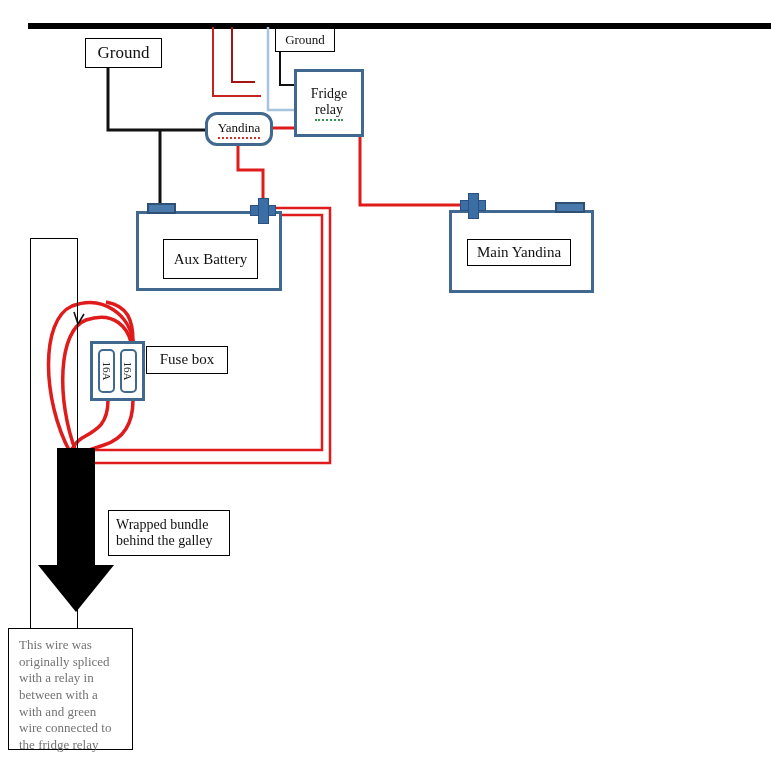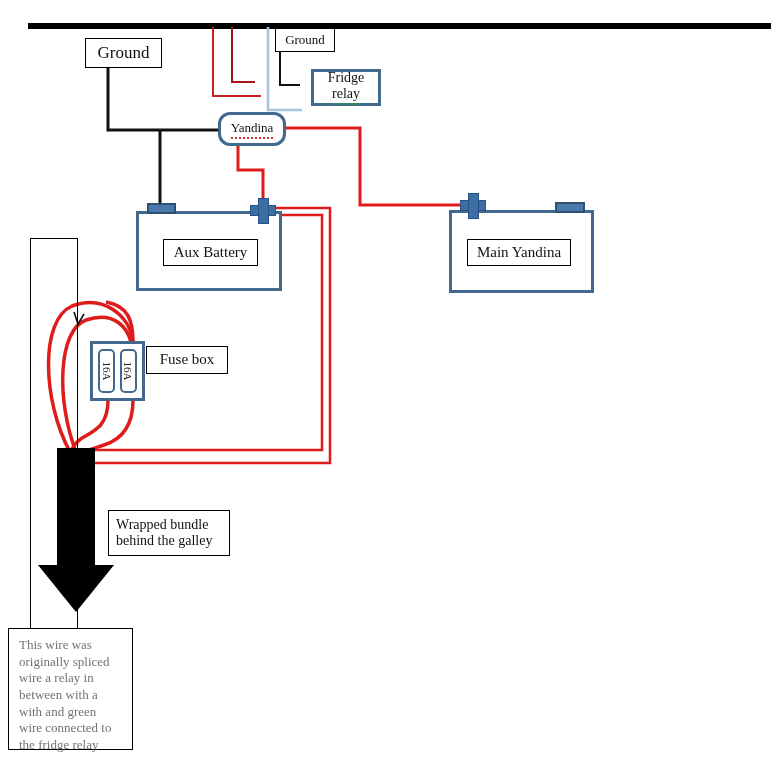--- a/index.html
+++ b/index.html
@@ -182,40 +182,40 @@
   <div id="calloutframe" style="left:30px; top:238px; width:48px; height:390px;"></div>
 
   <div class="labelbox" style="left:85px; top:38px; width:77px; height:30px; font-size:17px;">
     <span>Ground</span>
   </div>
 
   <div class="labelbox" style="left:275px; top:28px; width:60px; height:24px; font-size:13px;">
     <span>Ground</span>
   </div>
 
-  <div class="compbox" style="left:311px; top:69px; width:70px; height:37px;">
+  <div class="compbox" style="left:294px; top:69px; width:70px; height:68px;">
     <div style="display:flex;flex-direction:column;align-items:center;justify-content:center;height:100%;font-size:14px;color:#111;">
       <span>Fridge</span>
       <span class="squiggle-green">relay</span>
     </div>
   </div>
 
-  <div class="compbox rounded" style="left:218px; top:112px; width:68px; height:34px;">
+  <div class="compbox rounded" style="left:205px; top:112px; width:68px; height:34px;">
     <div style="display:flex;align-items:center;justify-content:center;height:100%;font-size:13px;color:#111;">
       <span class="squiggle">Yandina</span>
     </div>
   </div>
 
   <div class="term-neg" style="left:147px; top:203px; width:29px; height:11px;"></div>
   <div class="term-pos" style="left:250px; top:198px; width:26px; height:26px;">
     <span class="h"></span>
       <span class="v"></span>
   </div>
   <div class="battery" style="left:136px; top:211px; width:146px; height:80px;"></div>
-  <div class="batt-label" style="left:163px; top:239px; width:95px; height:27px;">
+  <div class="batt-label" style="left:163px; top:239px; width:95px; height:40px;">
     <span>Aux Battery</span>
   </div>
 
   <div class="term-pos" style="left:460px; top:193px; width:26px; height:26px;">
     <span class="h"></span>
       <span class="v"></span>
   </div>
   <div class="term-neg" style="left:555px; top:202px; width:30px; height:11px;"></div>
   <div class="battery" style="left:449px; top:210px; width:145px; height:83px;"></div>
   <div class="batt-label" style="left:467px; top:239px; width:104px; height:27px;">
@@ -237,20 +237,20 @@
   <div class="labelbox left" style="left:108px; top:510px; width:122px; height:46px; font-size:14px; padding-left:7px;">
     <div style="display:flex;flex-direction:column;">
       <span>Wrapped bundle</span>
       <span>behind the galley</span>
     </div>
   </div>
 
   <div id="note" style="left:8px; top:628px; width:125px; height:122px;">
     <div>This wire was</div>
     <div>originally spliced</div>
-    <div>wire a relay in</div>
+    <div>with a relay in</div>
     <div>between with a</div>
     <div>with and green</div>
     <div>wire connected to</div>
     <div>the fridge relay</div>
   </div>
 
 </div>
 
 </body></html>

